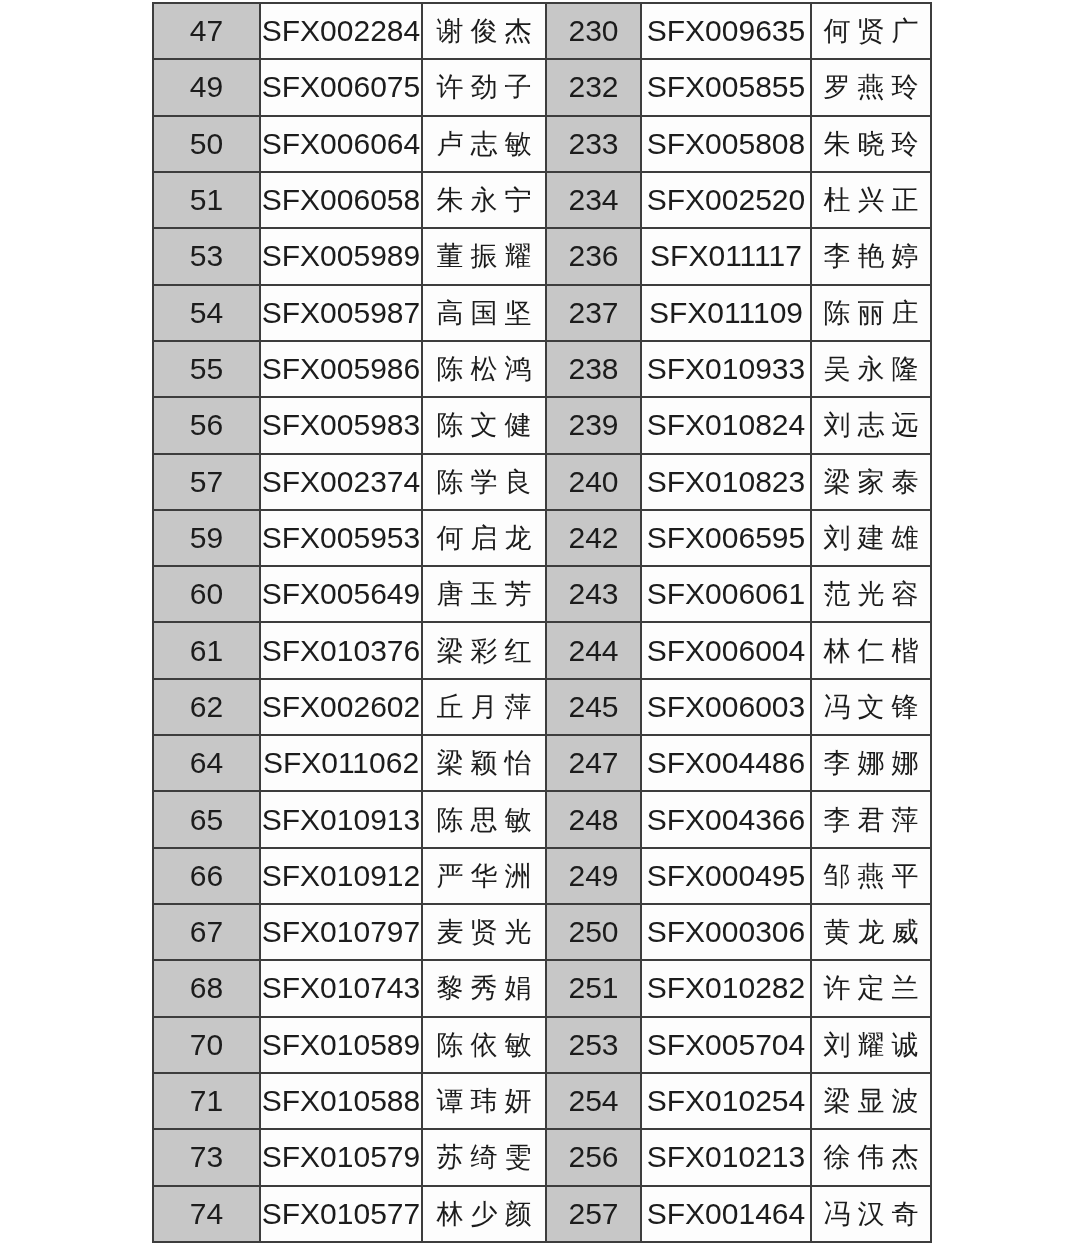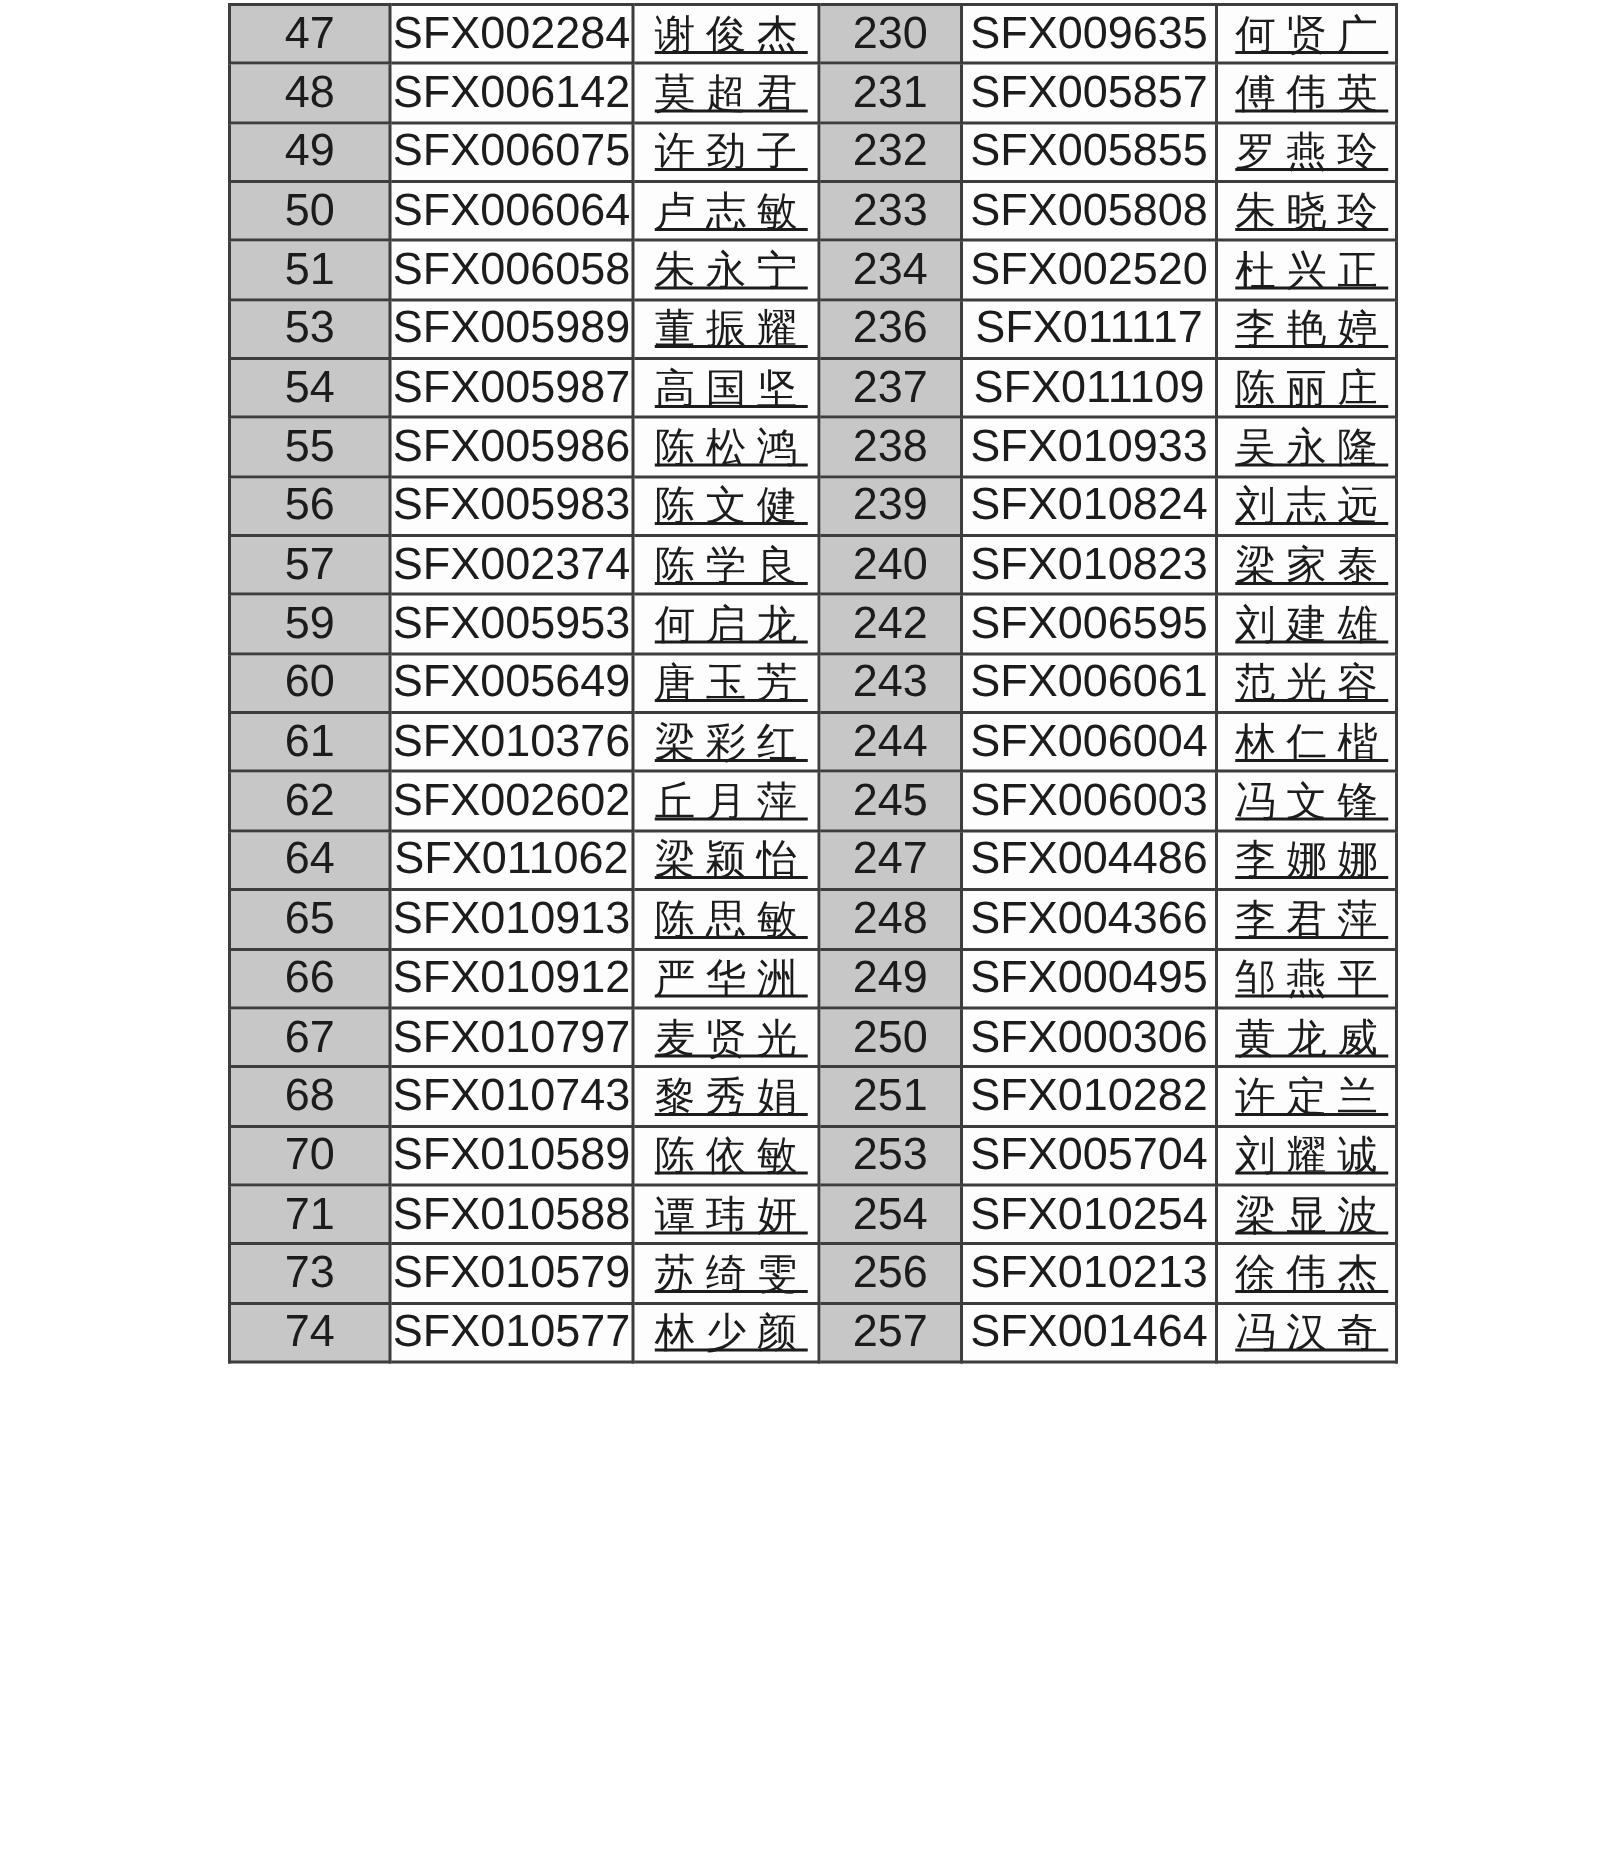--- a/index.html
+++ b/index.html
@@ -15,21 +15,21 @@
     position: relative;
     width: 1080px;
     height: 1247px;
     background: #ffffff;
   }
   table.roster {
     position: absolute;
     left: 152px;
     top: 2px;
     width: 778px;
-    height: 907px;
+    height: 1241px;
     border-collapse: collapse;
     table-layout: fixed;
     border-radius: 14px;
   }
   table.roster td {
     border: 2px solid var(--border-color, #3d3d3d);
     text-align: center;
     vertical-align: middle;
     padding: 0;
     overflow: hidden;
@@ -45,21 +45,20 @@
     background: var(--cell-bg, #fdfdfd);
     font-size: 30px;
     font-family: "Liberation Sans", sans-serif;
   }
   td.name {
     background: var(--cell-bg, #fdfdfd);
     font-size: 27px;
     font-family: "Liberation Serif", serif;
     letter-spacing: 7px;
     text-indent: 7px; 
-    text-decoration: underline;
   }
 </style>
 </head>
 <body style="background: rgb(255, 255, 255);">
 
 <div class="page">
   <table class="roster">
     <colgroup>
       <col style="width:107px">
       <col style="width:162px">
@@ -71,28 +70,20 @@
     <tbody>
         <tr>
           <td class="num">47</td>
           <td class="code">SFX002284</td>
           <td class="name">谢俊杰</td>
           <td class="num">230</td>
           <td class="code">SFX009635</td>
           <td class="name">何贤广</td>
         </tr>
         <tr>
-          <td class="num">48</td>
-          <td class="code">SFX006142</td>
-          <td class="name">莫超君</td>
-          <td class="num">231</td>
-          <td class="code">SFX005857</td>
-          <td class="name">傅伟英</td>
-        </tr>
-        <tr>
           <td class="num">49</td>
           <td class="code">SFX006075</td>
           <td class="name">许劲子</td>
           <td class="num">232</td>
           <td class="code">SFX005855</td>
           <td class="name">罗燕玲</td>
         </tr>
         <tr>
           <td class="num">50</td>
           <td class="code">SFX006064</td>

